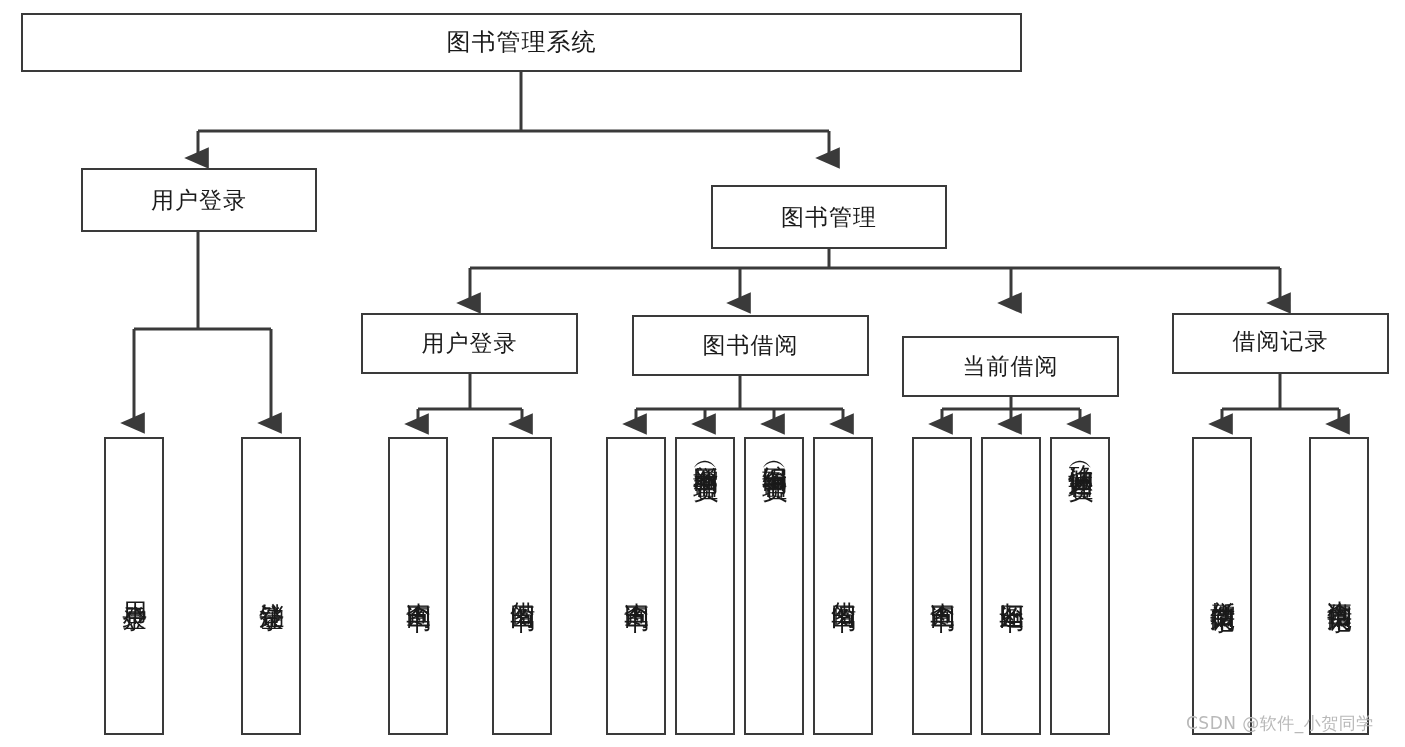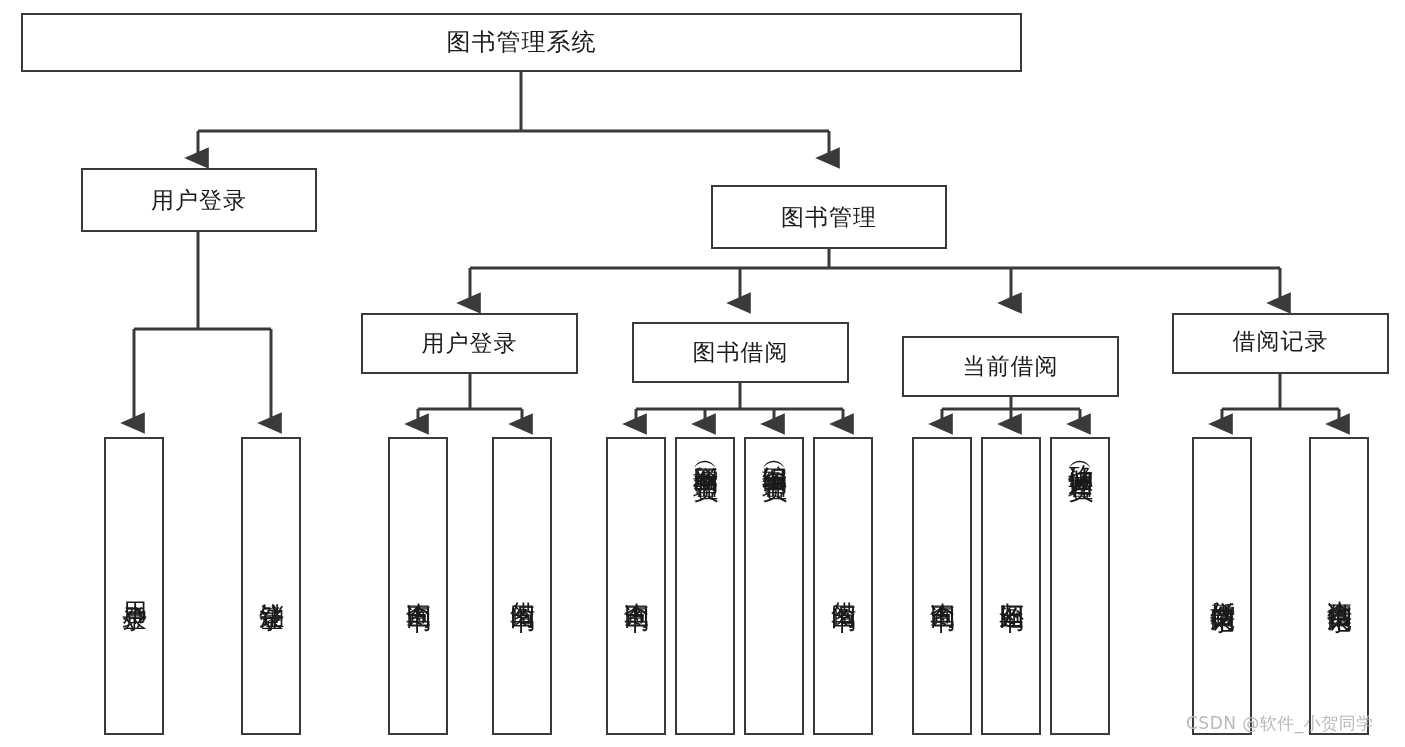--- a/index.html
+++ b/index.html
@@ -139,21 +139,21 @@
   <div class="node horiz" style="left:81px;top:168px;width:236px;height:64px;">
     <span class="label">用户登录</span>
   </div>
   <div class="node horiz" style="left:711px;top:168px;width:236px;height:64px;margin-top:17px;">
     <span class="label">图书管理</span>
   </div>
 
   <div class="node horiz" style="left:361px;top:313px;width:217px;height:61px;">
     <span class="label">用户登录</span>
   </div>
-  <div class="node horiz" style="left:632px;top:322px;width:217px;height:61px;">
+  <div class="node horiz" style="left:632px;top:315px;width:237px;height:61px;">
     <span class="label">图书借阅</span>
   </div>
   <div class="node horiz" style="left:902px;top:313px;width:217px;height:61px;margin-top:23px;">
     <span class="label">当前借阅</span>
   </div>
   <div class="node horiz" style="left:1172px;top:313px;width:217px;height:61px;font-family:Liberation Mono, monospace;">
     <span class="label">借阅记录</span>
   </div>
 
   <div class="node leaf center" style="left:104px;top:437px;width:60px;height:298px;">

